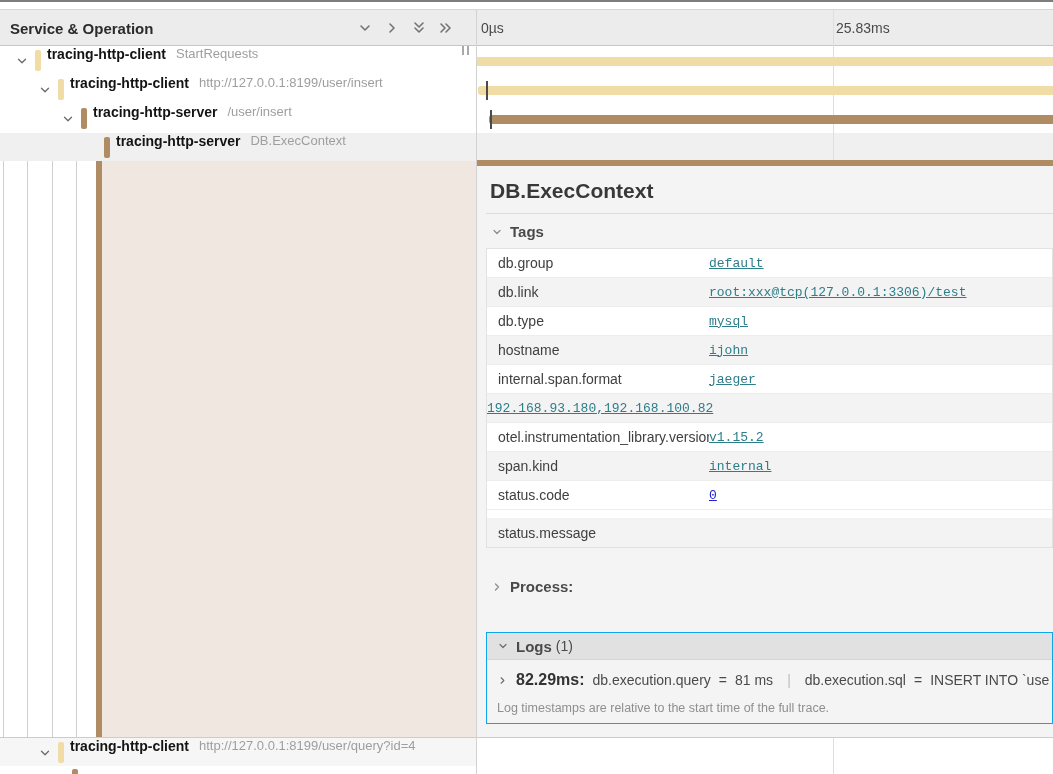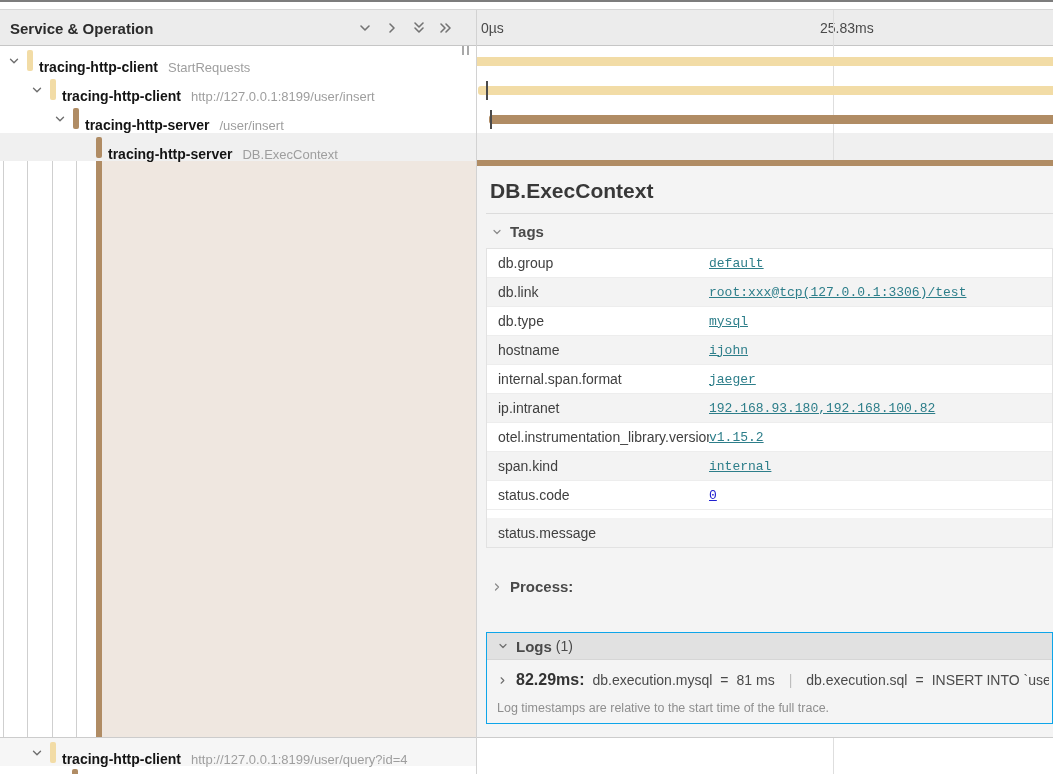--- a/index.html
+++ b/index.html
@@ -16,30 +16,30 @@
          border-bottom:1px solid #c6c6c6; }
   .hdr-left { position:absolute; left:0; top:0; width:476px; height:36px; display:flex; align-items:center; }
   .hdr-title { margin-left:10px; font-size:15px; font-weight:700; color:#2b2b2b; }
   .hdr-icons { position:absolute; left:356px; top:0; height:36px; display:flex; align-items:center; gap:9px; }
   .hicon { width:18px; height:18px; display:inline-flex; align-items:center; justify-content:center; cursor:pointer; }
   .hicon svg { stroke:#737373; fill:none; stroke-width:1.6; stroke-linecap:round; stroke-linejoin:round; }
   .drag-handle { position:absolute; left:462px; top:36px; display:flex; gap:3px; }
   .drag-handle i { display:block; width:2px; height:9px; background:#a9a9a9; }
   .hdr-ticks { position:absolute; left:476px; top:0; width:577px; height:36px; }
   .tick { position:absolute; top:0; height:36px; display:flex; align-items:center; font-size:14px; color:#4a4a4a; }
-  .tick-0 { left:5px; } .tick-1 { left:344px; }
+  .tick-0 { left:5px; } .tick-1 { left:360px; }
 
   
   .col-divider { position:absolute; left:476px; top:10px; width:1px; height:764px; background:#d2d2d2; z-index:6; }
   .gridline { position:absolute; left:833px; width:1px; background:#dedede; z-index:1; }
   .gridline.seg1 { top:10px; height:151px; }
   .gridline.seg2 { top:737px; height:37px; }
 
   
-  .tree-row { position:absolute; left:0; height:29px; display:flex; align-items:flex-end; cursor:pointer; z-index:3; }
+  .tree-row { position:absolute; left:8px; height:29px; display:flex; align-items:flex-start; cursor:pointer; z-index:3; }
   .tree-row .chev { position:absolute; top:0; height:29px; width:16px; display:flex; align-items:center; justify-content:center; }
   .tree-row .chev svg { stroke:#6e6e6e; fill:none; stroke-width:1.6; stroke-linecap:round; stroke-linejoin:round; }
   .strip { position:absolute; top:4px; width:6px; height:21px; border-radius:2px; }
   .tan { background:#f2dca6; } .brown { background:#b08c64; }
   .svc { font-size:14px; font-weight:600; color:#141414; white-space:nowrap; }
   .op  { font-size:13px; color:#9e9e9e; margin-left:10px; white-space:nowrap; }
 
   
   .bar { position:absolute; z-index:2; cursor:pointer; }
   .bar.tan { background:#f2dca6; } .bar.brown { background:#b08c64; }
@@ -219,21 +219,20 @@
         </div>
       <div class="tag-row">
         <span class="tag-key">hostname</span>
         <span class="tag-val">ijohn</span>
         </div>
       <div class="tag-row">
         <span class="tag-key">internal.span.format</span>
         <span class="tag-val">jaeger</span>
         </div>
       <div class="tag-row">
-        <span class="tag-key">ip.intranet</span>
         <span class="tag-val">192.168.93.180,192.168.100.82</span>
         </div>
       <div class="tag-row">
         <span class="tag-key">otel.instrumentation_library.version</span>
         <span class="tag-val">v1.15.2</span>
         </div>
       <div class="tag-row">
         <span class="tag-key">span.kind</span>
         <span class="tag-val">internal</span>
         </div>
@@ -260,21 +259,21 @@
             <polyline points="4,6 8,10 12,6"></polyline>
           </svg>
         <span class="acc-label">Logs</span>
         <span class="logs-count">(1)</span>
       </div>
       <div class="log-entry">
         <svg width="11" height="11" viewBox="0 0 16 16">
             <polyline points="6,4 10,8 6,12"></polyline>
           </svg>
         <span class="log-ts">82.29ms:</span>
-        <span class="log-kv">db.execution.mysql</span>
+        <span class="log-kv">db.execution.query</span>
         <span class="log-kv">=</span>
         <span class="log-kv">81 ms</span>
         <span class="log-sep">|</span>
         <span class="log-kv">db.execution.sql</span>
         <span class="log-kv">=</span>
         <span class="log-kv">INSERT INTO `user`(`name`</span>
       </div>
       <div class="log-note">Log timestamps are relative to the start time of the full trace.</div>
     </div>
   </div>

